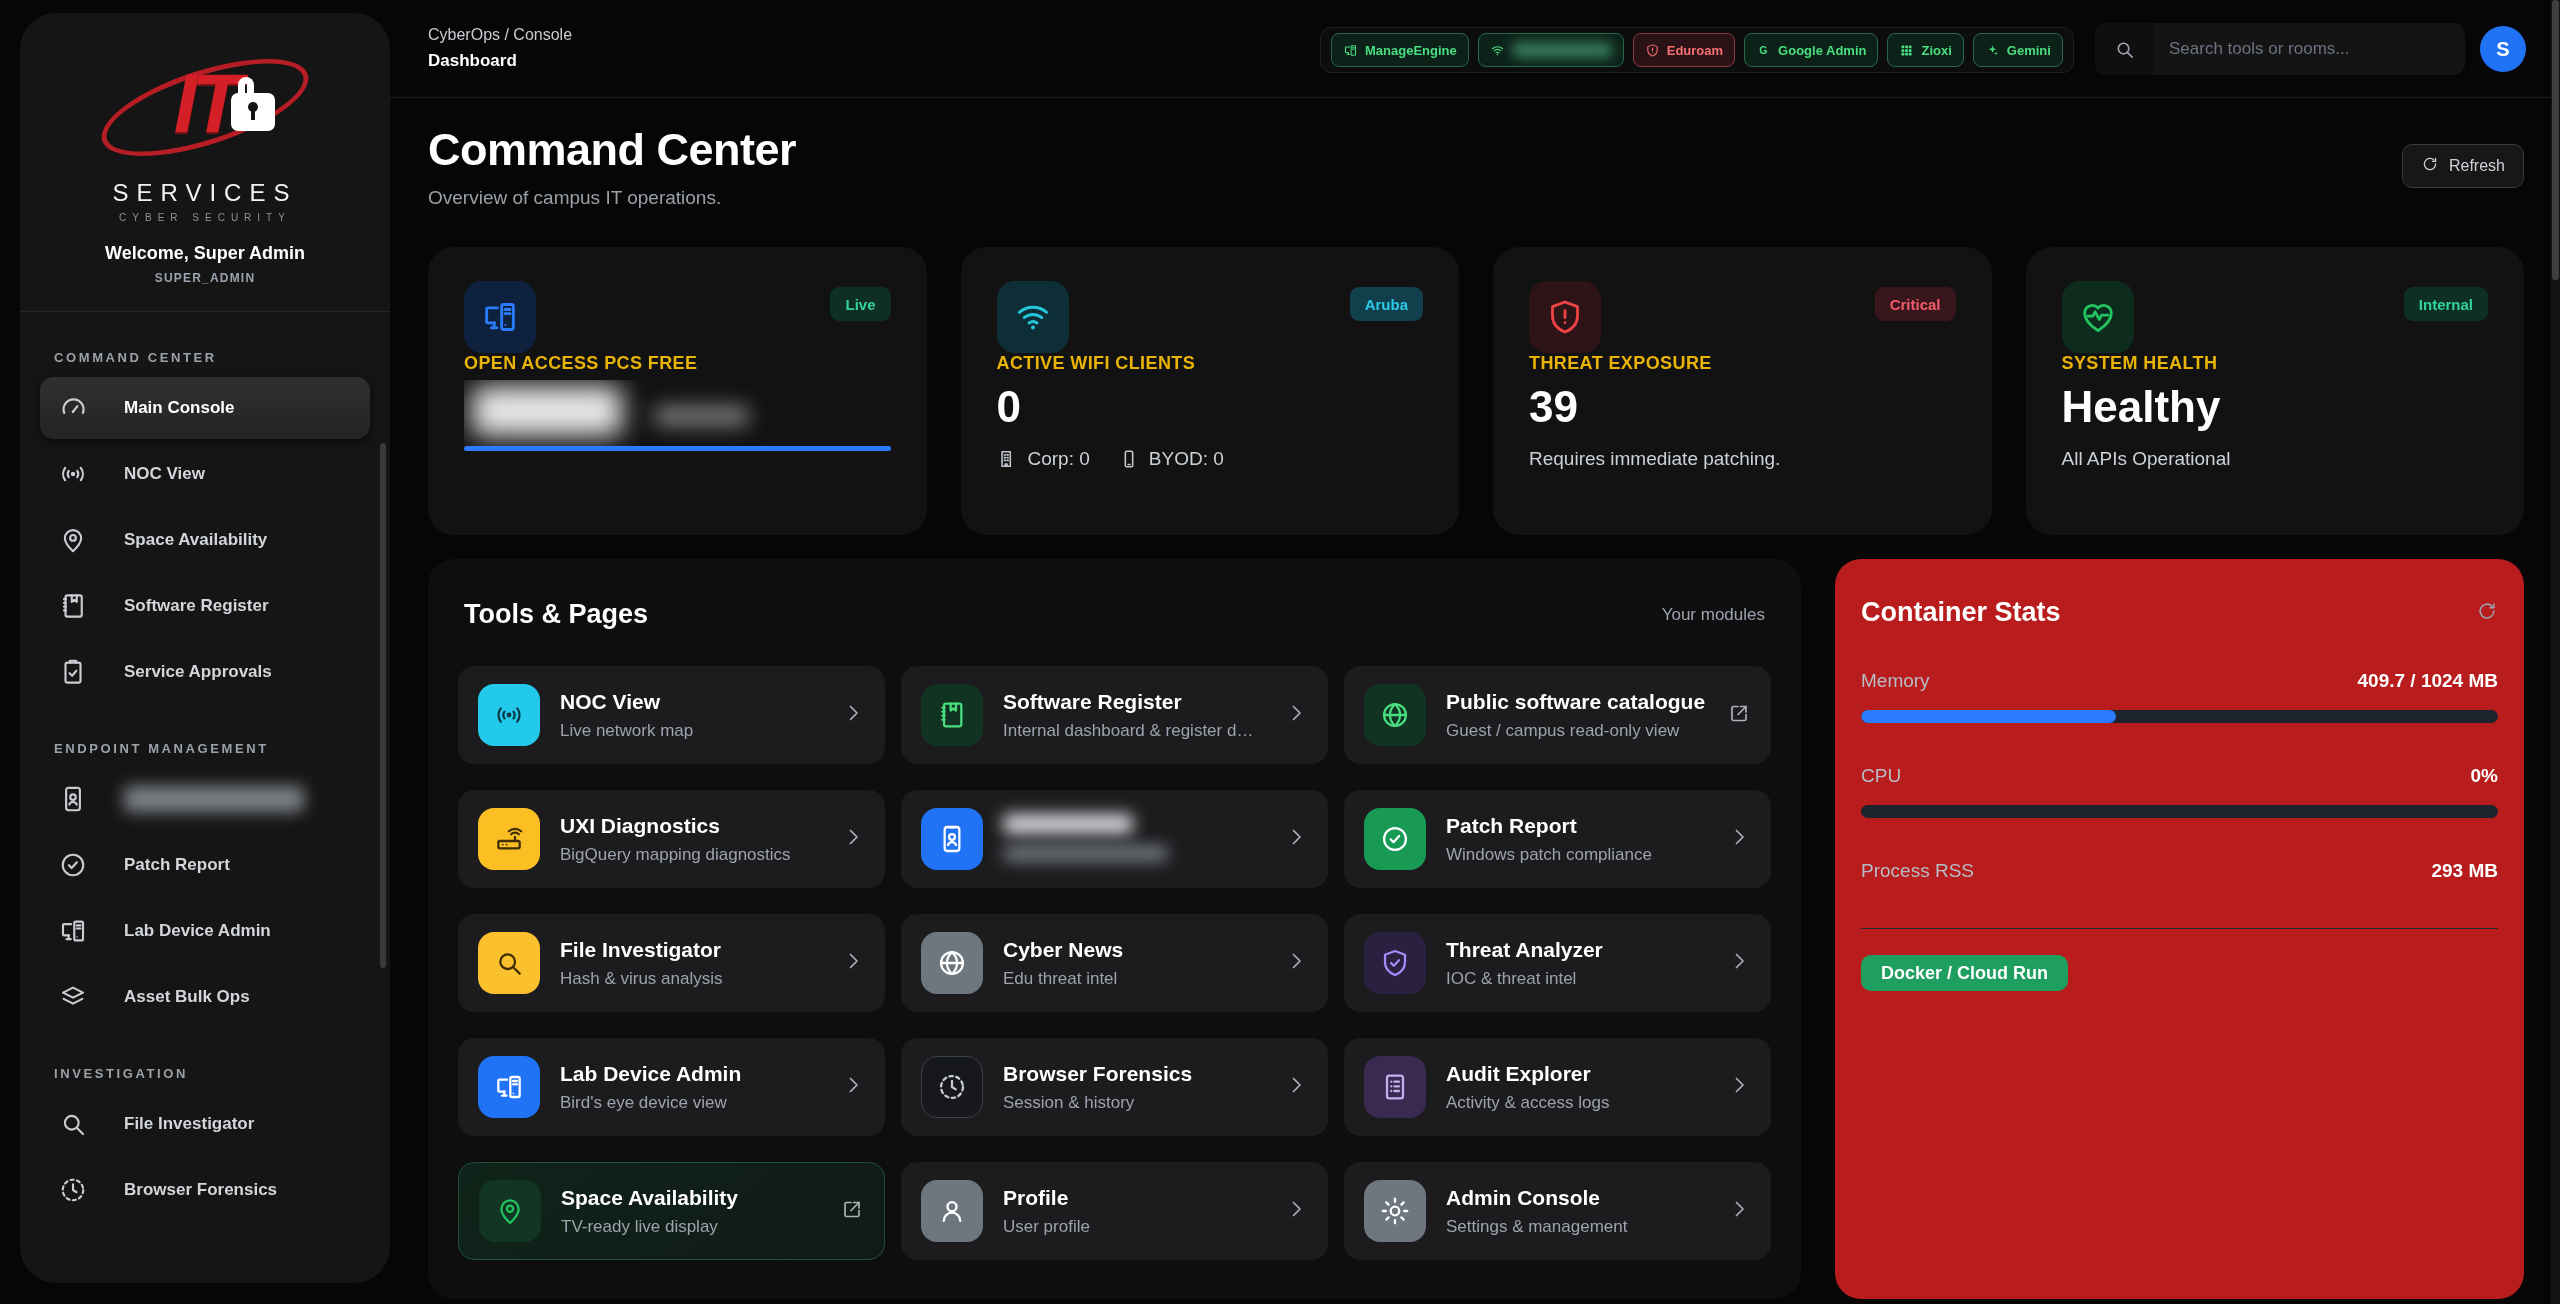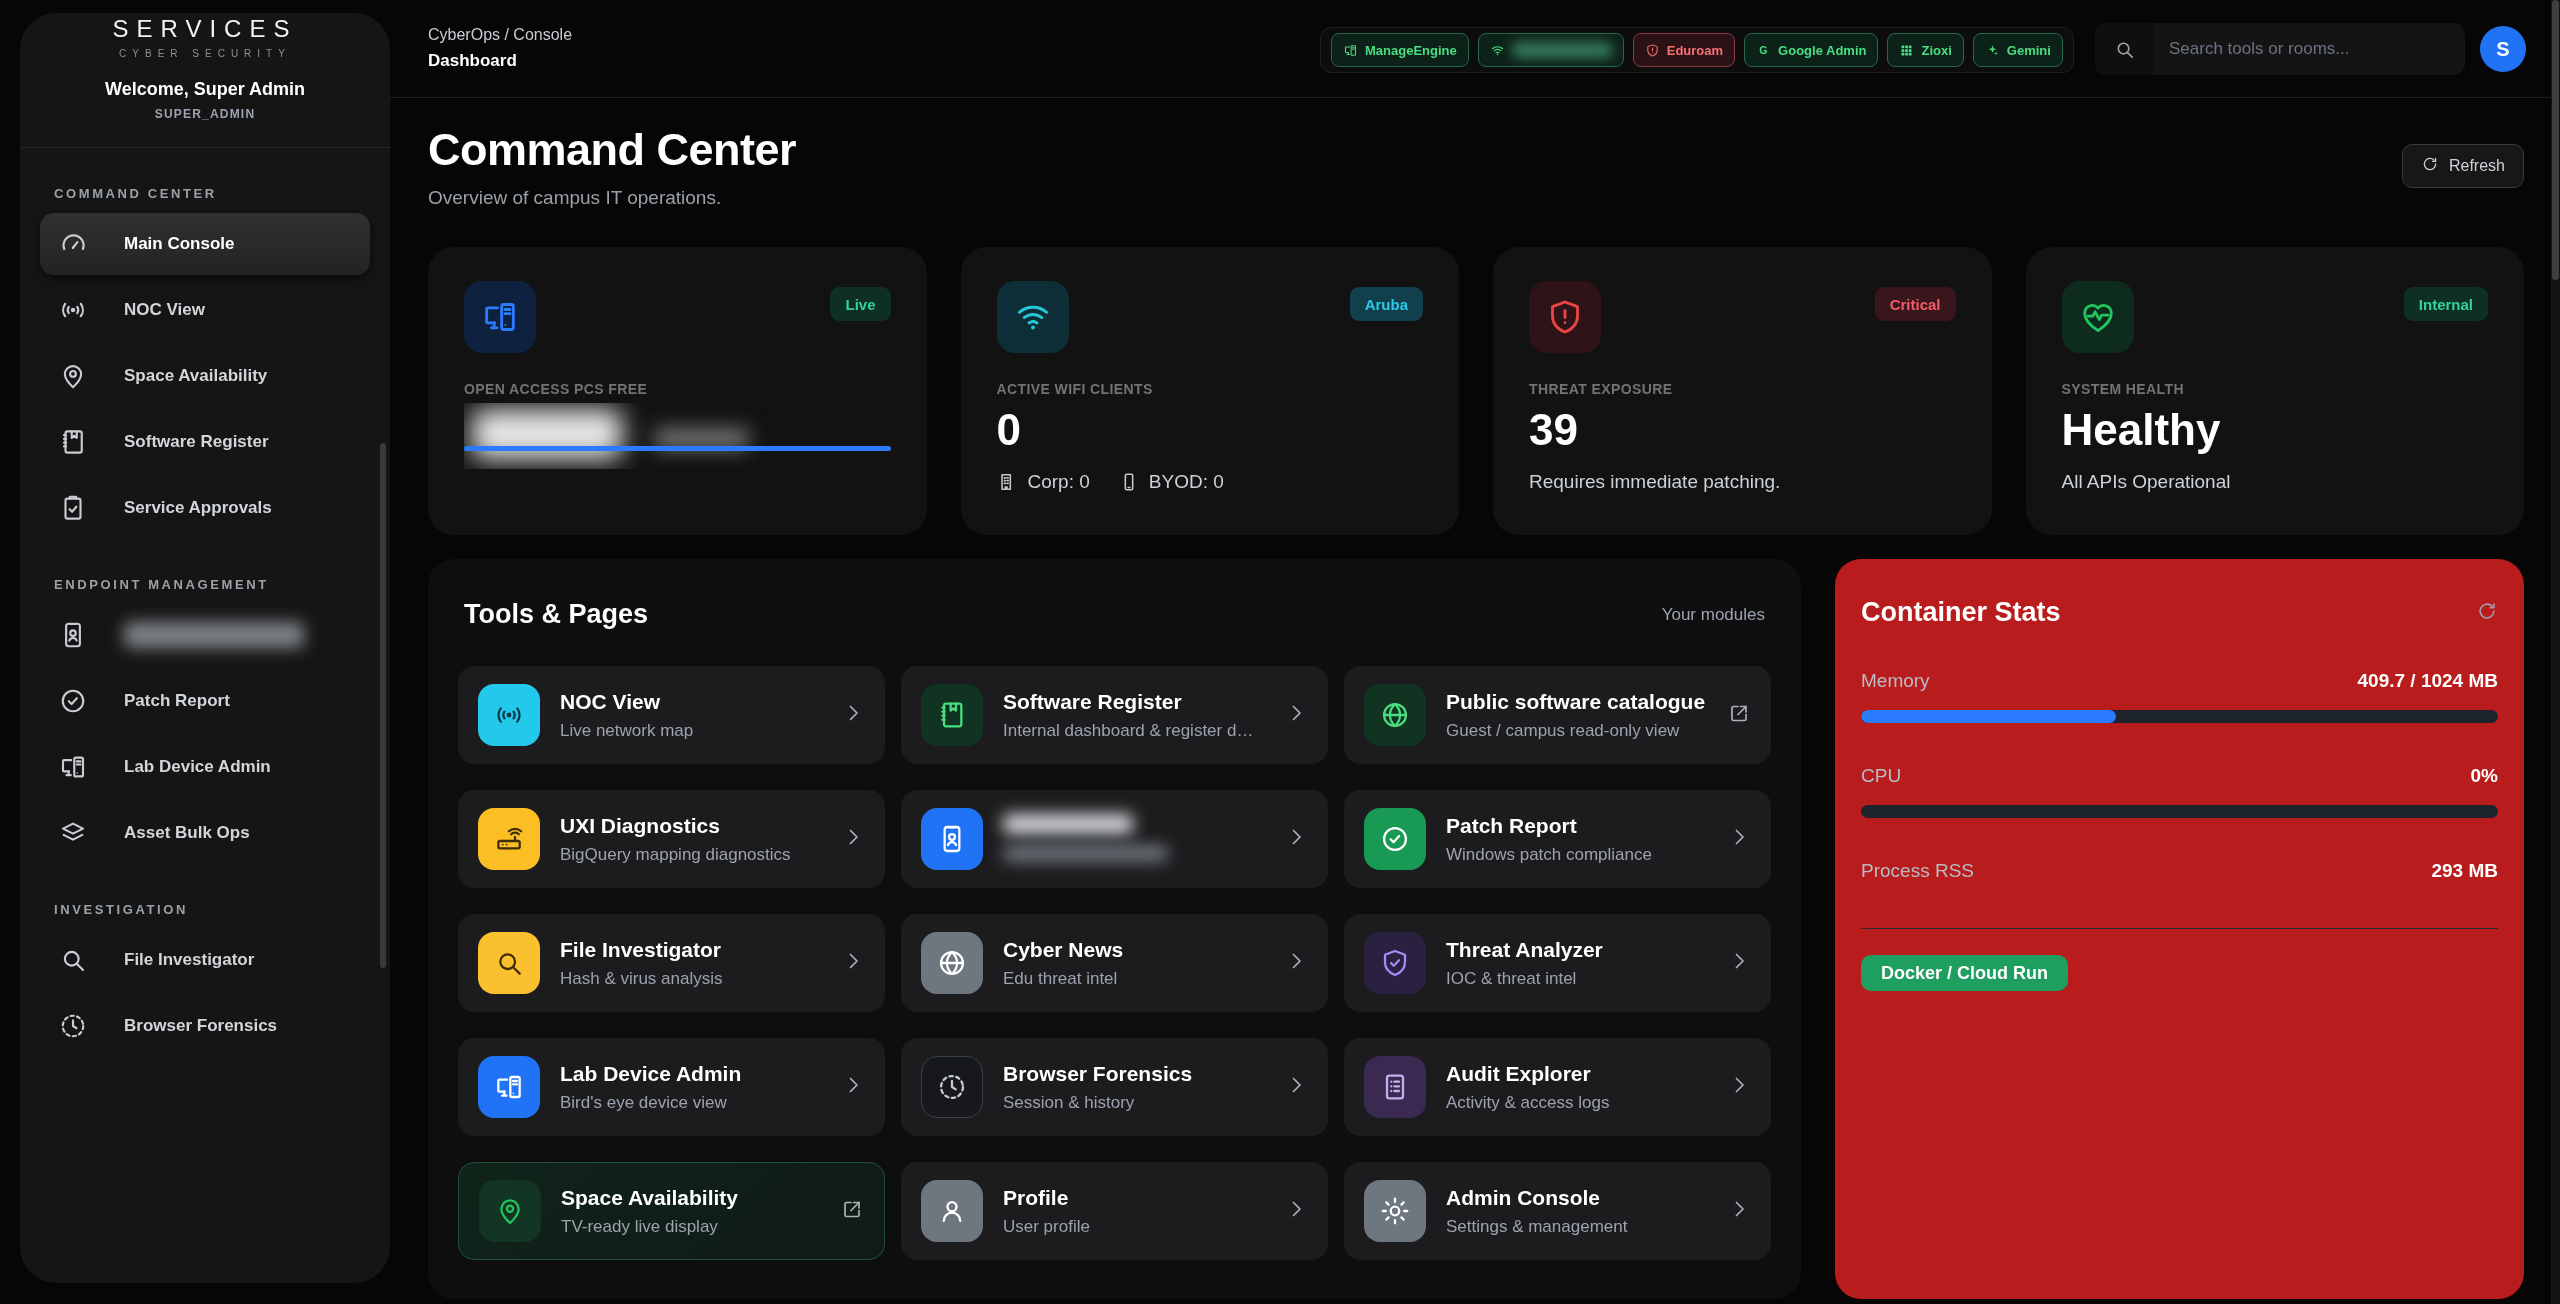--- a/index.html
+++ b/index.html
@@ -88,21 +88,21 @@
 
   
   .stats { display:flex; gap:34px; margin-top:38px; }
   .stat-card { flex:1; height:288px; background:#121212; border-radius:26px;
     padding:34px 36px; position:relative; }
   .stat-icon { width:72px; height:72px; border-radius:18px; display:flex;
     align-items:center; justify-content:center; }
   .stat-icon .ic { width:40px; height:40px; }
   .stat-badge { position:absolute; top:40px; right:36px; height:34px; padding:0 15px;
     border-radius:9px; font-size:15px; font-weight:700; display:flex; align-items:center; }
-  .stat-label { margin-top:28px; font-size:14px; font-weight:700; color:#737373;
+  .stat-label { font-size:18px; font-weight:700; color:#eab308;
     letter-spacing:.4px; }
   .stat-value { margin-top:8px; font-size:44px; font-weight:800; color:#fff; }
   .stat-sub { margin-top:16px; font-size:19px; color:#ccd2d9; display:flex;
     gap:28px; align-items:center; }
   .sub-item { display:flex; align-items:center; gap:9px; }
   .sub-item .ic { width:22px; height:22px; color:#c3c9d0; }
   .stat-bar { position:absolute; left:36px; right:36px; top:199px; height:5px; border-radius:3px; }
   .stat-redacted { position:relative; margin-top:6px; width:310px; height:66px; overflow:hidden; }
   .stat-redacted .b1 { position:absolute; left:8px; top:6px; width:150px; height:50px;
     background:#e8e8e8; filter:blur(13px); border-radius:10px; }
@@ -152,20 +152,28 @@
 
   
   .page-track { position:absolute; right:0; top:0; width:9px; height:100%; background:#141414; }
   .page-thumb { position:absolute; right:1px; top:0; width:7px; height:280px;
     background:#3f3f3f; border-radius:4px; }
 </style>
 </head>
 <body>
 
 <aside class="sidebar">
+  <div class="logo-wrap">
+    <div class="logo-swoosh"></div>
+    <div class="logo-it">IT</div>
+    <div class="logo-lock">
+      <span class="lock-shackle"></span>
+        <span class="lock-hole"></span>
+    </div>
+  </div>
   <div class="logo-services">SERVICES</div>
   <div class="logo-tagline">CYBER SECURITY</div>
   <div class="sb-welcome">Welcome, Super Admin</div>
   <div class="sb-role">SUPER_ADMIN</div>
   <div class="sb-div"></div>
   <nav id="sidebar-nav">
       <div class="sb-section">COMMAND CENTER</div>
       <div class="sb-item active">
         <span class="ic ">
           <svg viewBox="0 0 24 24" fill="none" stroke="currentColor" stroke-width="1.7" stroke-linecap="round" stroke-linejoin="round">

